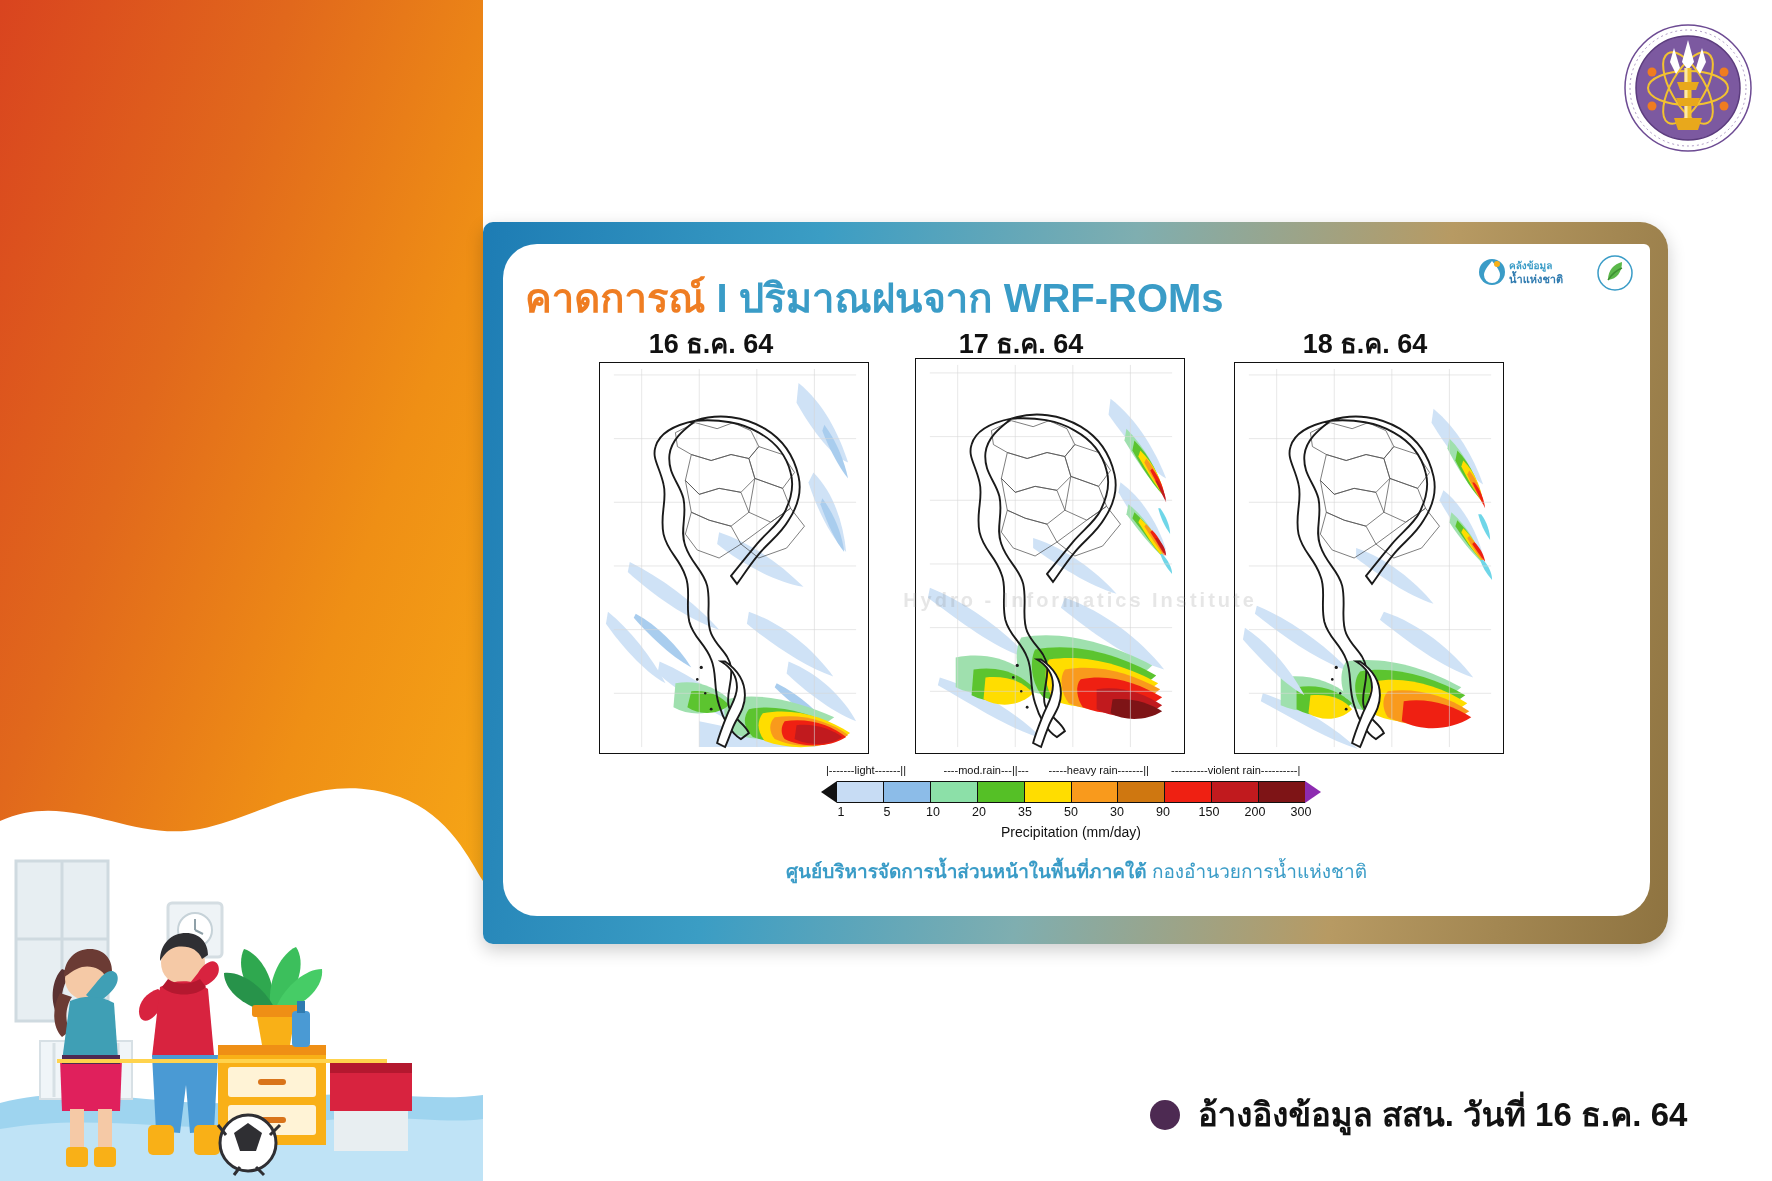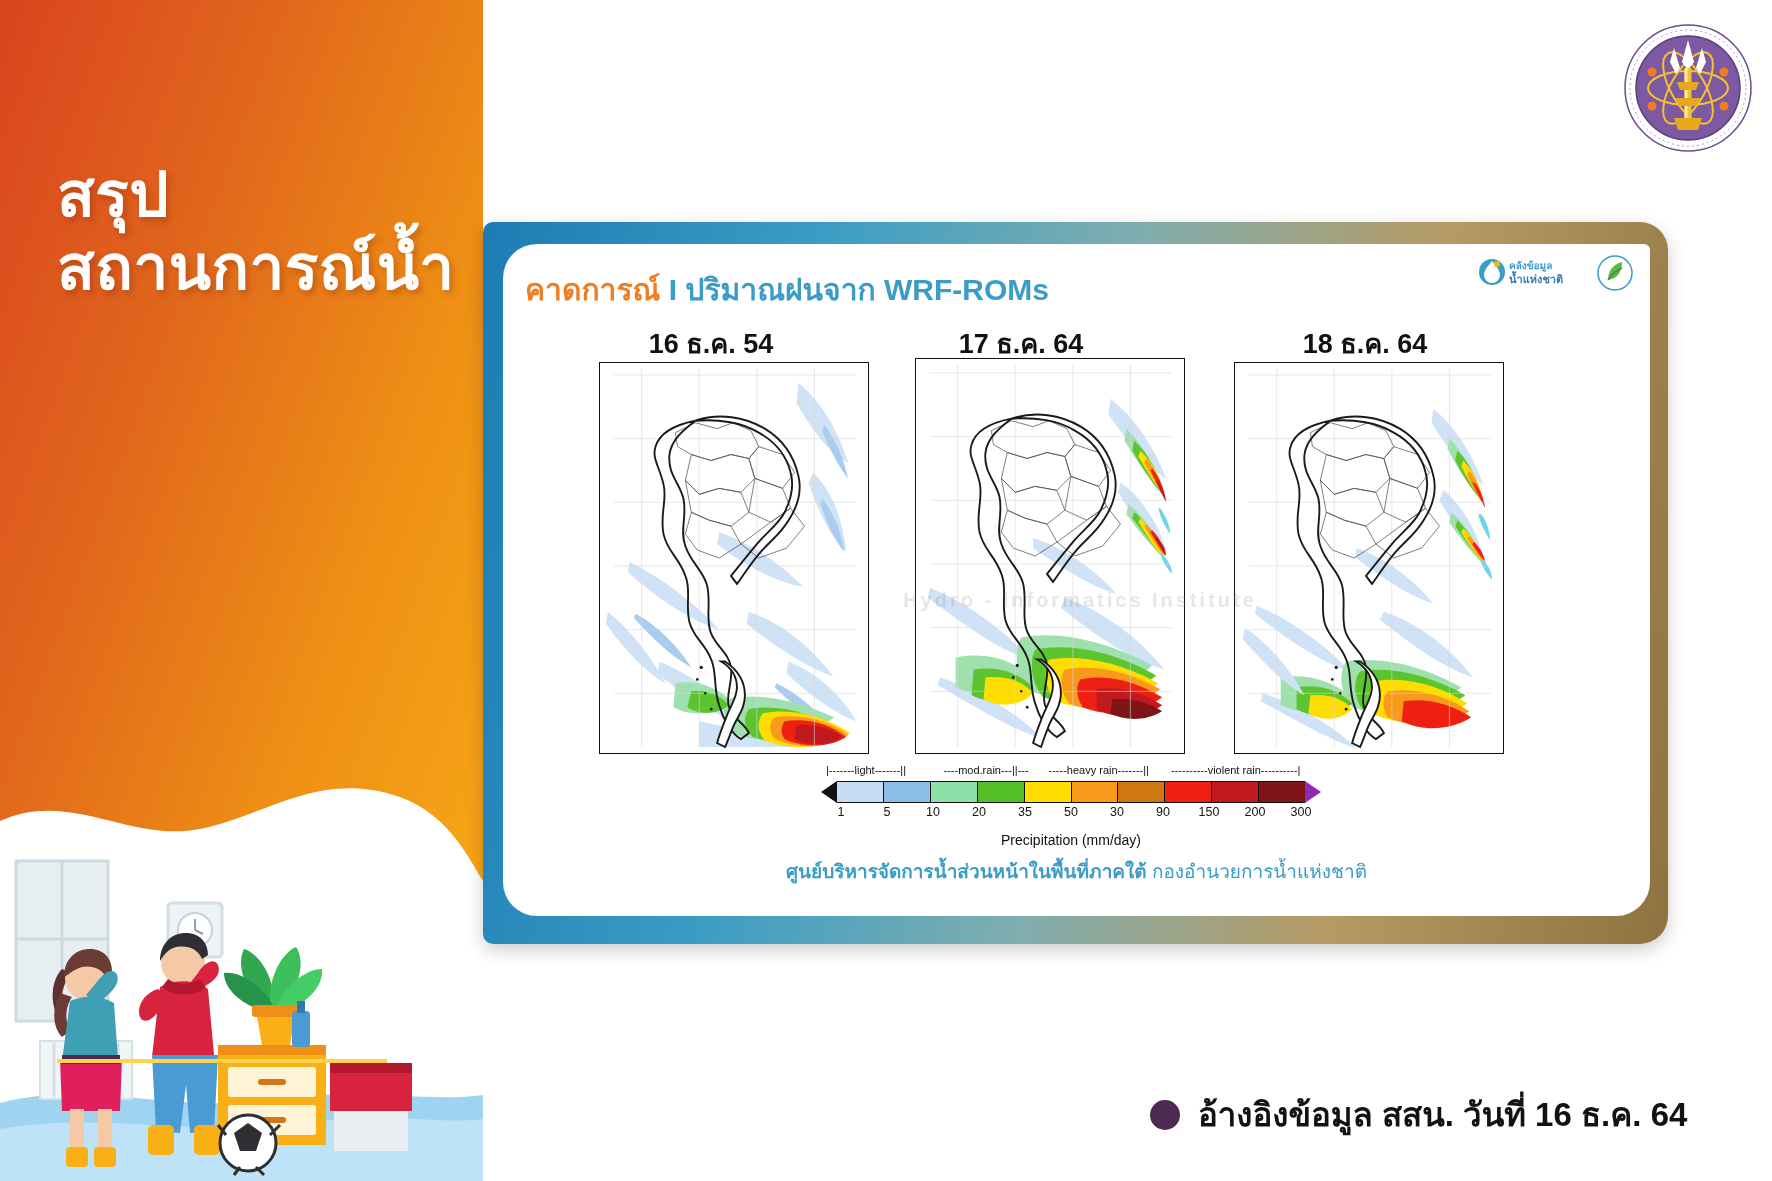--- a/index.html
+++ b/index.html
@@ -47,21 +47,21 @@
       linear-gradient(100deg,#1d7cb4 0%,#3b9dc4 26%,#7faeb0 50%,#b79a63 74%,#8e7340 100%);
     box-shadow:0 6px 18px rgba(0,0,0,.2);
   }
   .slide-inner {
     position:absolute; left:20px; top:22px; width:1147px; height:672px;
     background:#ffffff;
     border-radius:34px 6px 34px 34px;
   }
   .slide-title {
     position:absolute; left:22px; top:22px;
-    font-size:30px; font-weight:bold; white-space:nowrap;
+    font-size:40px; font-weight:bold; white-space:nowrap;
   }
   .slide-title .orange { color:#ef7d22; }
   .slide-title .blue  { color:#3a9cc7; }
 
   .brand-marks { position:absolute; right:16px; top:8px; display:flex; gap:26px; align-items:center; }
 
   
   .dates { position:absolute; left:22px; top:78px; width:1105px; height:40px; }
   .date-label {
     position:absolute; top:0; font-size:27px; font-weight:bold; color:#111;
@@ -105,21 +105,21 @@
   .lg-arrow-l::after { content:""; }
   .legend-bar { flex:1; display:flex; border:1px solid #111; border-left:0; border-right:0; }
   .legend-cell { flex:1; }
   .lg-arrow-r { width:16px; background:#8d2bb0; clip-path:polygon(0 0,0 100%,100% 50%); }
   .legend-ticks { position:relative; height:20px; }
   .legend-ticks span {
     position:absolute; top:2px; font-size:12.5px; color:#111;
     transform:translateX(-50%); font-weight:normal;
   }
   .legend-axis-label {
-    text-align:center; font-size:14px; color:#111; margin-top:9px;
+    text-align:center; font-size:14px; color:#111; margin-top:1px;
   }
 
   
   .slide-footer {
     position:absolute; left:0; top:612px; width:1147px; text-align:center;
     color:#3a9cc7; font-size:19px; font-weight:bold; white-space:nowrap;
   }
   .slide-footer .light { font-weight:normal; }
 
   
@@ -127,24 +127,20 @@
     position:absolute; left:1150px; top:1088px;
     display:flex; align-items:center; gap:18px;
   }
   .ref-dot { width:30px; height:30px; border-radius:50%; background:#4d2a52; flex:none; }
   .ref-text { font-size:33px; font-weight:bold; color:#121212; white-space:nowrap; }
 </style>
 </head>
 <body>
 
 <div class="sidebar">
-  <div class="sidebar-title">
-    <span>สรุป</span>
-    <span class="l2">สถานการณ์น้ำ</span>
-  </div>
 
   <svg class="illus" viewBox="0 0 483 470">
 
     <path d="M0 110 C70 78 130 132 200 118 C268 104 320 58 400 86 C450 104 470 150 483 170 L483 470 L0 470 Z" fill="#ffffff"></path>
 
     <path d="M0 392 C90 368 180 404 280 388 C360 376 430 392 483 384 L483 470 L0 470 Z" fill="#9ed4ef"></path>
     <path d="M0 418 C100 400 190 426 300 412 C390 400 440 414 483 408 L483 470 L0 470 Z" fill="#bfe3f6"></path>
 
     <rect x="16" y="150" width="92" height="160" fill="#e7eef2" stroke="#cfdae0" stroke-width="3"></rect>
     <line x1="62" y1="150" x2="62" y2="310" stroke="#cfdae0" stroke-width="3"></line>
@@ -282,21 +278,21 @@
         <text x="31" y="31" font-family="Liberation Sans, sans-serif" font-size="11" font-weight="bold" fill="#2f7bb0">น้ำแห่งชาติ</text>
       </svg>
       <svg width="38" height="38" viewBox="0 0 38 38">
         <circle cx="19" cy="19" r="17" fill="#ffffff" stroke="#3a9cc7" stroke-width="1.5"></circle>
         <path d="M12 26 c0 -10 6 -16 14 -18 c0 10 -5 17 -14 18 z" fill="#5bb84a"></path>
         <path d="M12 26 c4 -6 9 -10 14 -12" stroke="#3d8f32" stroke-width="1.4" fill="none"></path>
       </svg>
     </div>
 
     <div class="dates">
-      <div class="date-label d0">16 ธ.ค. 54</div>
+      <div class="date-label d0">16 ธ.ค. 64</div>
       <div class="date-label d1">17 ธ.ค. 64</div>
       <div class="date-label d2">18 ธ.ค. 64</div>
     </div>
 
     <div class="maps">
 
       <div class="map-panel m0">
         <svg class="map-svg" viewBox="0 0 270 392" preserveAspectRatio="none">
           <rect width="270" height="392" fill="#ffffff"></rect>
 

